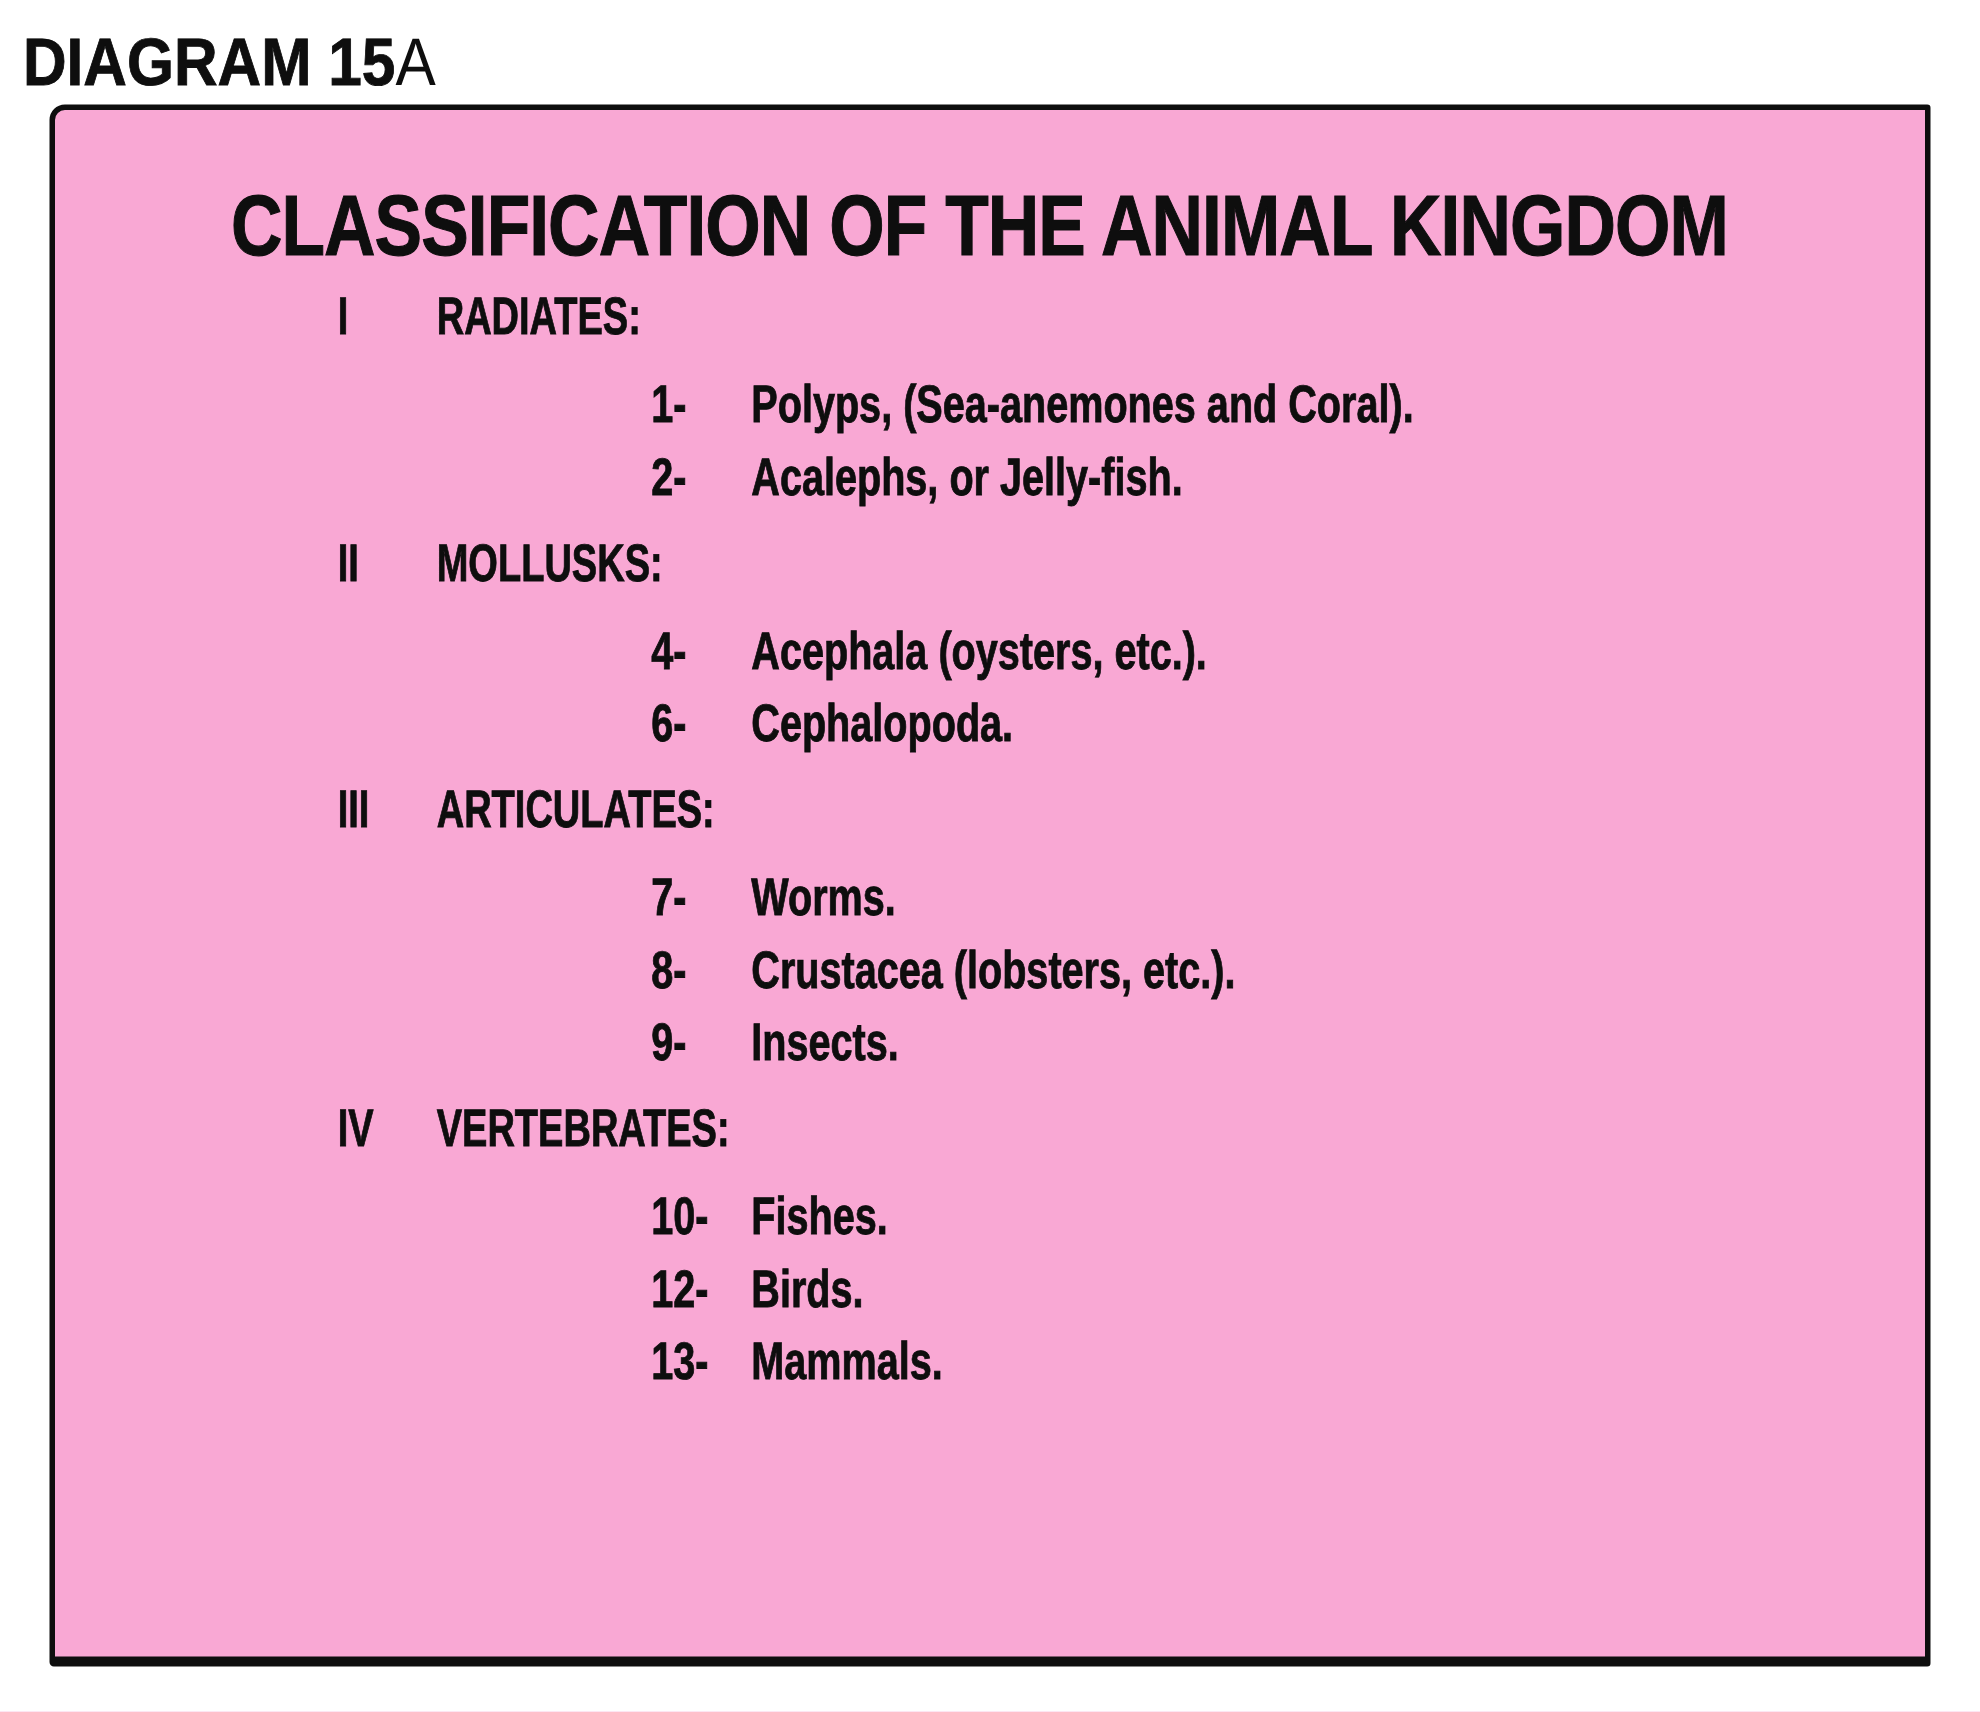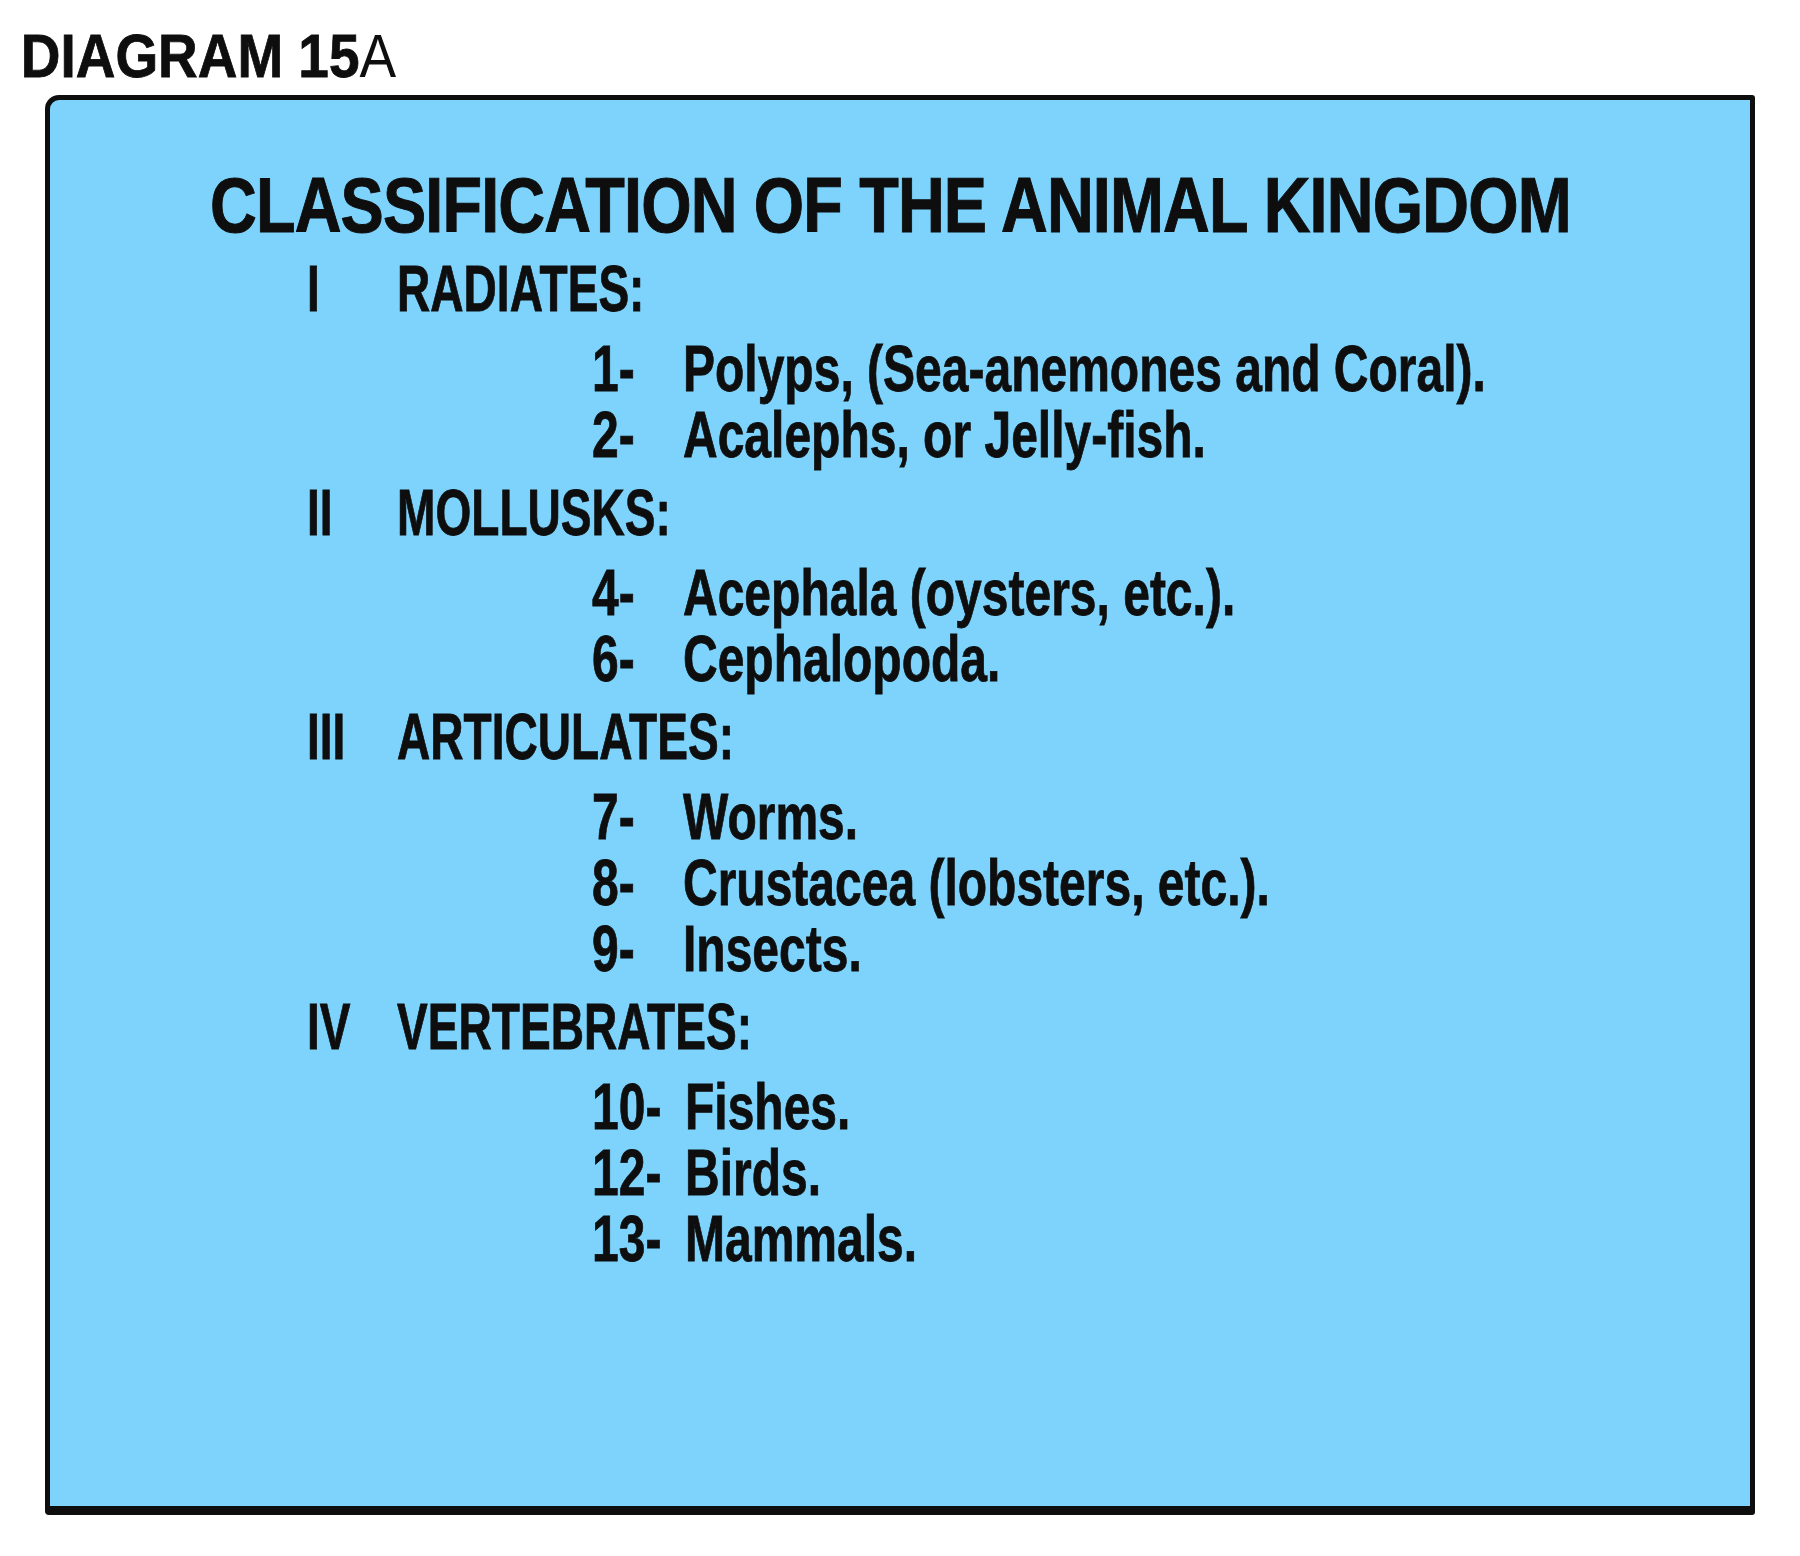--- a/index.html
+++ b/index.html
@@ -37,21 +37,21 @@
 
   
   .box {
     position: absolute;
     left: 45px; top: 95px;
     width: 1710px; height: 1420px;
     box-sizing: border-box;
     border: 5px solid #0e0e0e;
     border-bottom-width: 9px;
     border-radius: 14px 3px 3px 4px;
-    background: #7dd3fc;
+    background: #f9a8d4;
   }
 
   
   .title {
     margin: 66px 0 0 160px;
     font-size: 78px; line-height: 78px;
     font-weight: 700;
     white-space: nowrap;
   }
   .title-squeeze {
@@ -60,21 +60,21 @@
     transform-origin: left center;
     letter-spacing: -1px;
     -webkit-text-stroke: 1px currentColor;
   }
 
   
   .list { margin-top: 11px; }
   .row {
     height: 66px; line-height: 66px;
     white-space: nowrap;
-    font-size: 64px; font-weight: 700;
+    font-size: 48px; font-weight: 700;
   }
   .section-row { padding-left: 257px; margin-top: 12px; margin-bottom: 14px; }
   .item-row    { padding-left: 542px; }
 
   .numeral, .sec-label, .item-num, .item-text {
     display: inline-block;
     transform-origin: left center;
     vertical-align: top;
     -webkit-text-stroke: 0.8px currentColor;
   }

